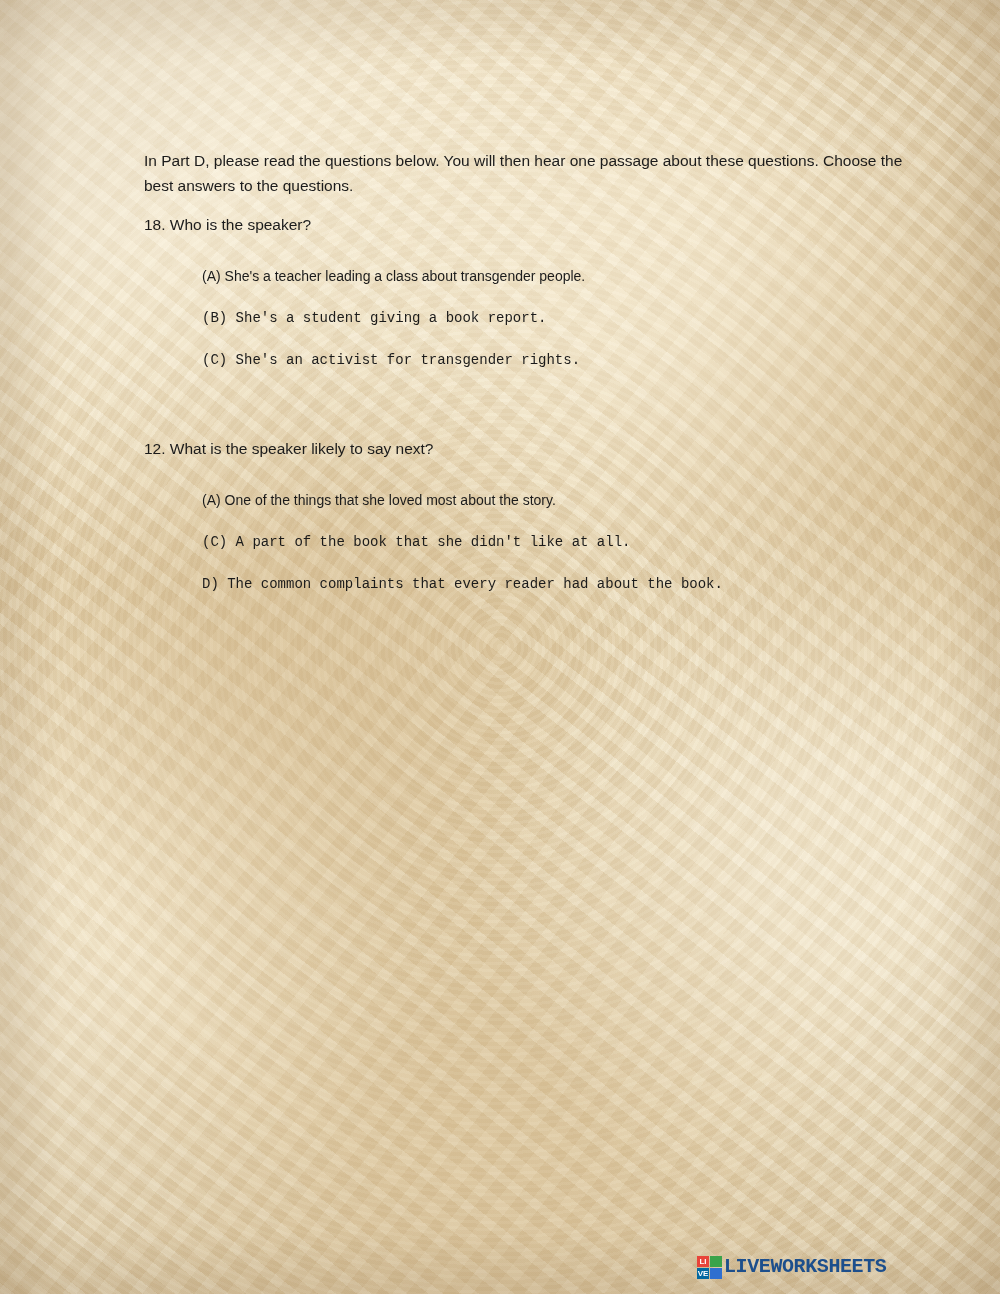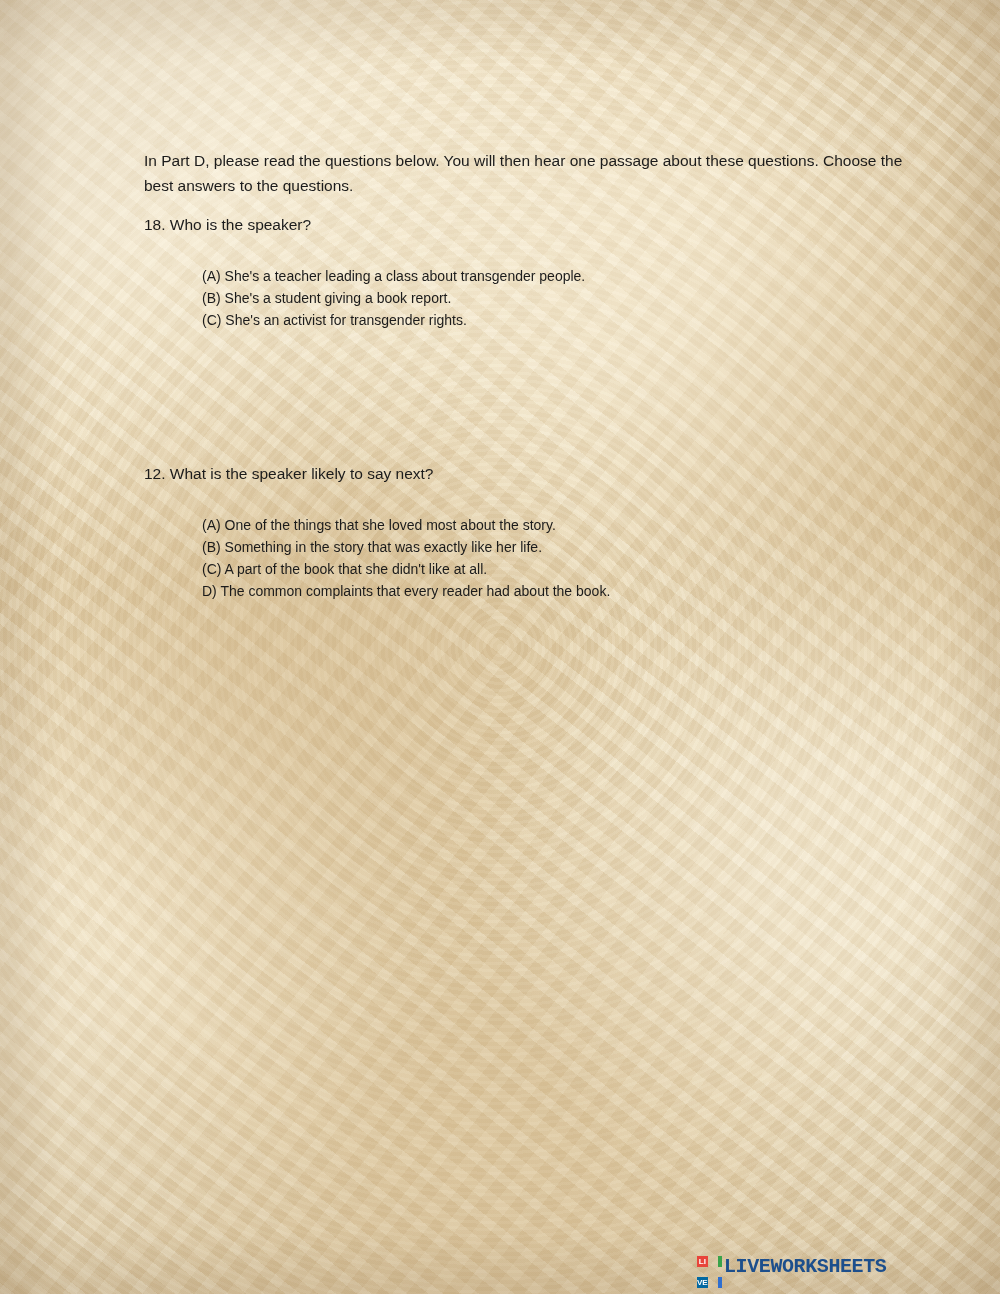--- a/index.html
+++ b/index.html
@@ -72,58 +72,58 @@
   }
 
   .question {
     position: absolute;
     left: 144px;
     width: 800px;
     font-size: 15.5px;
     color: #1b1b1b;
   }
   .q1 { top: 214px; }
-  .q2 { top: 463px; }
+  .q2 { top: 438px; }
 
   .q-text {
     display: block;
     line-height: 22px;
   }
 
   .choices {
     margin: 0;
     padding: 0;
     list-style: none;
   }
   .choice {
     margin-left: 58px;
     font-size: 14px;
     line-height: 22px;
     color: #1b1b1b;
     white-space: nowrap;
   }
   .c1 { margin-top: 29px; }
-  .c2 { margin-top: 0; }
+  .c2 { margin-top: 20px; font-family: Liberation Mono, monospace; }
 
   
   .footer-logo {
     position: absolute;
     left: 697px;
     top: 1251px;
     display: flex;
     align-items: center;
     height: 30px;
   }
   .logo-mark {
     width: 25px;
     height: 21px;
     display: grid;
     grid-template-columns: 1fr 1fr;
     grid-template-rows: 1fr 1fr;
-    gap: 10px;
+    gap: 1px;
     margin-right: 2px;
   }
   .logo-mark span {
     display: block;
     font-size: 8px;
     line-height: 11px;
     text-align: center;
     color: #ffffff;
     font-weight: bold;
     font-family: "Liberation Sans", sans-serif;
@@ -157,21 +157,20 @@
       <li class="choice c1">(A) She's a teacher leading a class about transgender people.</li>
       <li class="choice c2">(B) She's a student giving a book report.</li>
       <li class="choice c2">(C) She's an activist for transgender rights.</li>
     </ul>
   </div>
 
   <div class="question q2">
     <span class="q-text">12. What is the speaker likely to say next?</span>
     <ul class="choices">
       <li class="choice c1">(A) One of the things that she loved most about the story.</li>
-      <li class="choice c2">(B) Something in the story that was exactly like her life.</li>
       <li class="choice c2">(C) A part of the book that she didn't like at all.</li>
       <li class="choice c2">D) The common complaints that every reader had about the book.</li>
     </ul>
   </div>
 
   <div class="footer-logo">
     <div class="logo-mark">
       <span class="lm-l">LI</span>
       <span class="lm-i"></span>
       <span class="lm-v">VE</span>

